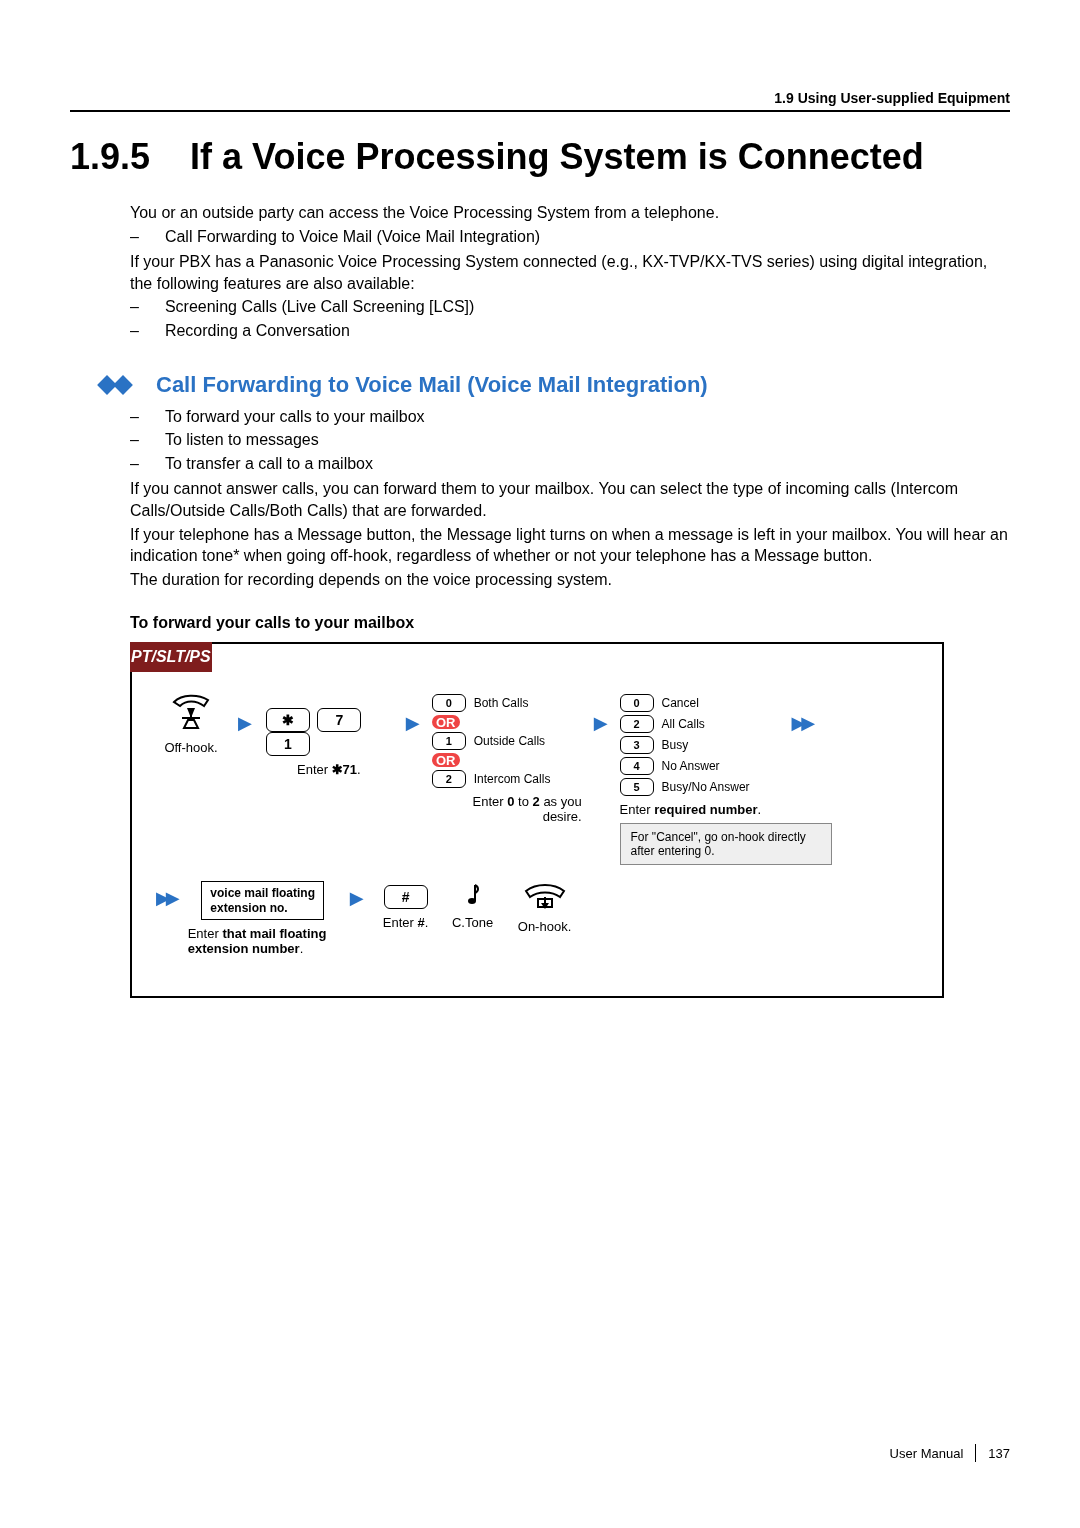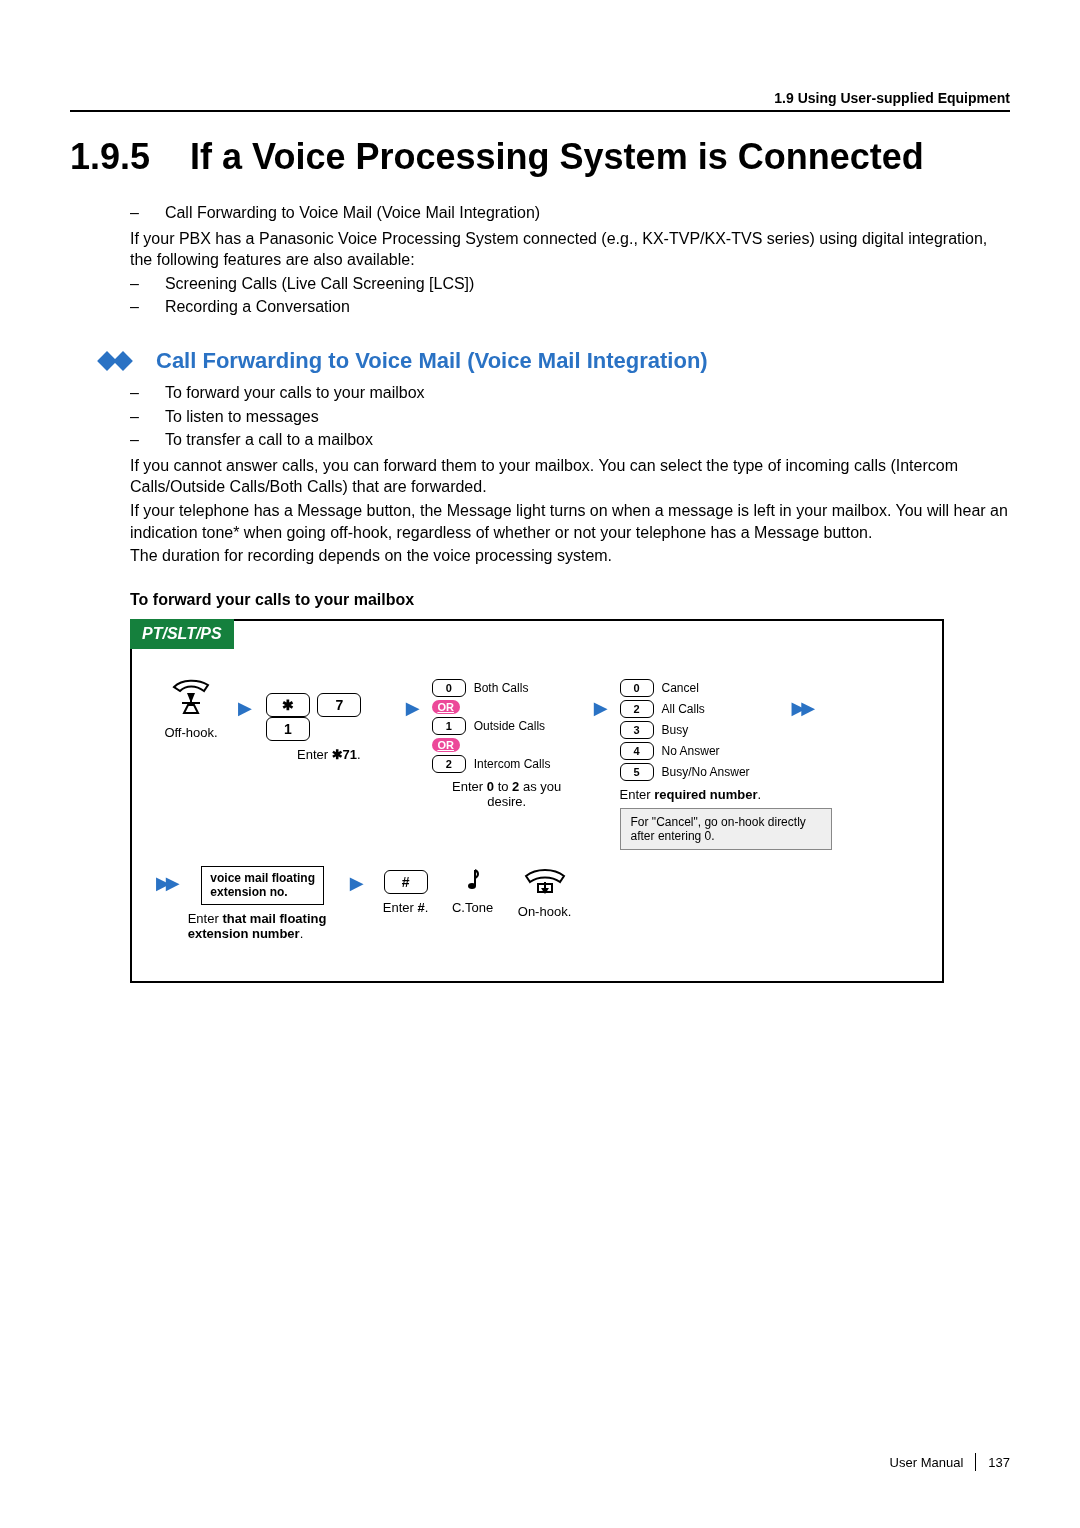--- a/index.html
+++ b/index.html
@@ -75,28 +75,28 @@
     font-weight: bold;
     font-size: 16px;
     margin: 24px 0 10px 60px;
   }
   .flow-box {
     margin-left: 60px;
     border: 2px solid #000;
     width: 810px;
   }
   .flow-header {
-    background: #15803d;
+    background: #7f1d1d;
     color: #fff;
     font-weight: bold;
     font-style: italic;
     font-size: 16px;
-    padding: 6px 12px;
+    padding: 6px 1px;
     display: inline-block;
-    margin: -2px 0 12px -2px;
+    margin: -2px 0 4px -2px;
   }
   .flow-body {
     padding: 18px 24px 24px 24px;
     font-size: 13px;
   }
   .row {
     display: flex;
     align-items: flex-start;
     gap: 12px;
     margin-bottom: 16px;
@@ -136,50 +136,49 @@
     min-width: 24px;
     height: 16px;
     padding: 0 4px;
     font-weight: bold;
     font-size: 11px;
   }
   .or-pill {
     display: inline-flex;
     align-items: center;
     justify-content: center;
-    background: #ec4899;
+    background: #ef4444;
     color: #fff;
     border-radius: 8px;
-    font-size: 11px;
+    font-size: 13px;
     font-weight: bold;
     padding: 1px 4px;
     min-width: 20px;
     height: 12px;
-    text-decoration: underline;
   }
   .opt-col { display: flex; flex-direction: column; gap: 3px; }
   .opt-row { display: flex; align-items: center; gap: 8px; font-size: 12px; }
   .note-box {
     border: 1px solid #888;
     background: #efefef;
     padding: 6px 10px;
     font-size: 12px;
     width: 190px;
     margin-top: 6px;
   }
   .vm-box {
     border: 1.5px solid #000;
     padding: 4px 8px;
     font-weight: bold;
     font-size: 12px;
     line-height: 1.2;
   }
   .footer {
     position: absolute;
-    bottom: 57px;
+    bottom: 66px;
     right: 70px;
     font-size: 13px;
     display: flex;
     align-items: center;
     gap: 12px;
   }
   .footer-sep {
     width: 1px;
     height: 18px;
     background: #000;
@@ -193,20 +192,21 @@
 
   <div class="header-right">1.9 Using User-supplied Equipment</div>
   <hr class="hr-top">
 
   <h1 class="sec-title">
     <span>1.9.5</span>&nbsp;&nbsp;&nbsp;
     <span>If a Voice Processing System is Connected</span>
   </h1>
 
   <div class="body-text">
+    <p>You or an outside party can access the Voice Processing System from a telephone.</p>
     <ul class="indent-list">
       <li>Call Forwarding to Voice Mail (Voice Mail Integration)</li>
     </ul>
     <p>If your PBX has a Panasonic Voice Processing System connected (e.g., KX-TVP/KX-TVS series) using digital integration, the following features are also available:</p>
     <ul class="indent-list">
       <li>Screening Calls (Live Call Screening [LCS])</li>
       <li>Recording a Conversation</li>
     </ul>
   </div>
 
@@ -278,21 +278,21 @@
                 <span>Outside Calls</span>
               </div>
             <div class="opt-row">
                 <span class="or-pill">OR</span>
               </div>
             <div class="opt-row">
                 <span class="keycap-small">2</span>
                 <span>Intercom Calls</span>
               </div>
           </div>
-          <div class="caption" style="text-align:center">
+          <div class="caption" style="text-align:right">
             <span>Enter </span><b>0</b><span> to </span><b>2</b><span> as you desire.</span>
           </div>
         </div>
 
         <div class="arrow">▶</div>
 
         <div class="cell" style="width:160px;align-items:flex-start">
           <div class="opt-col">
             <div class="opt-row">
                 <span class="keycap-small">0</span>

